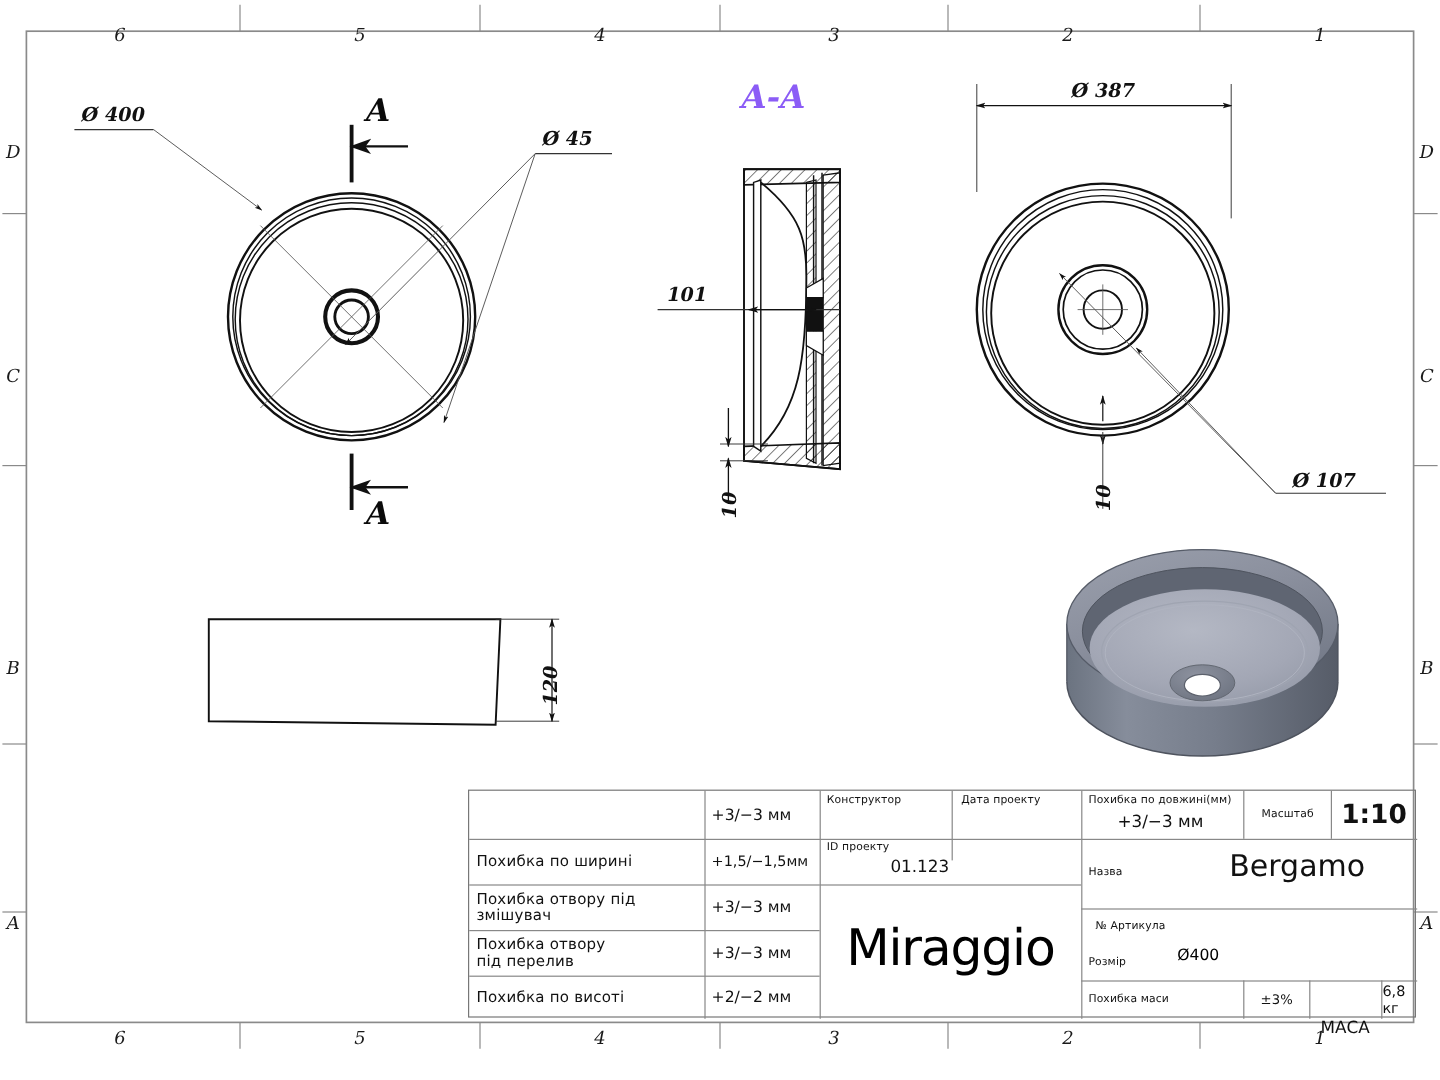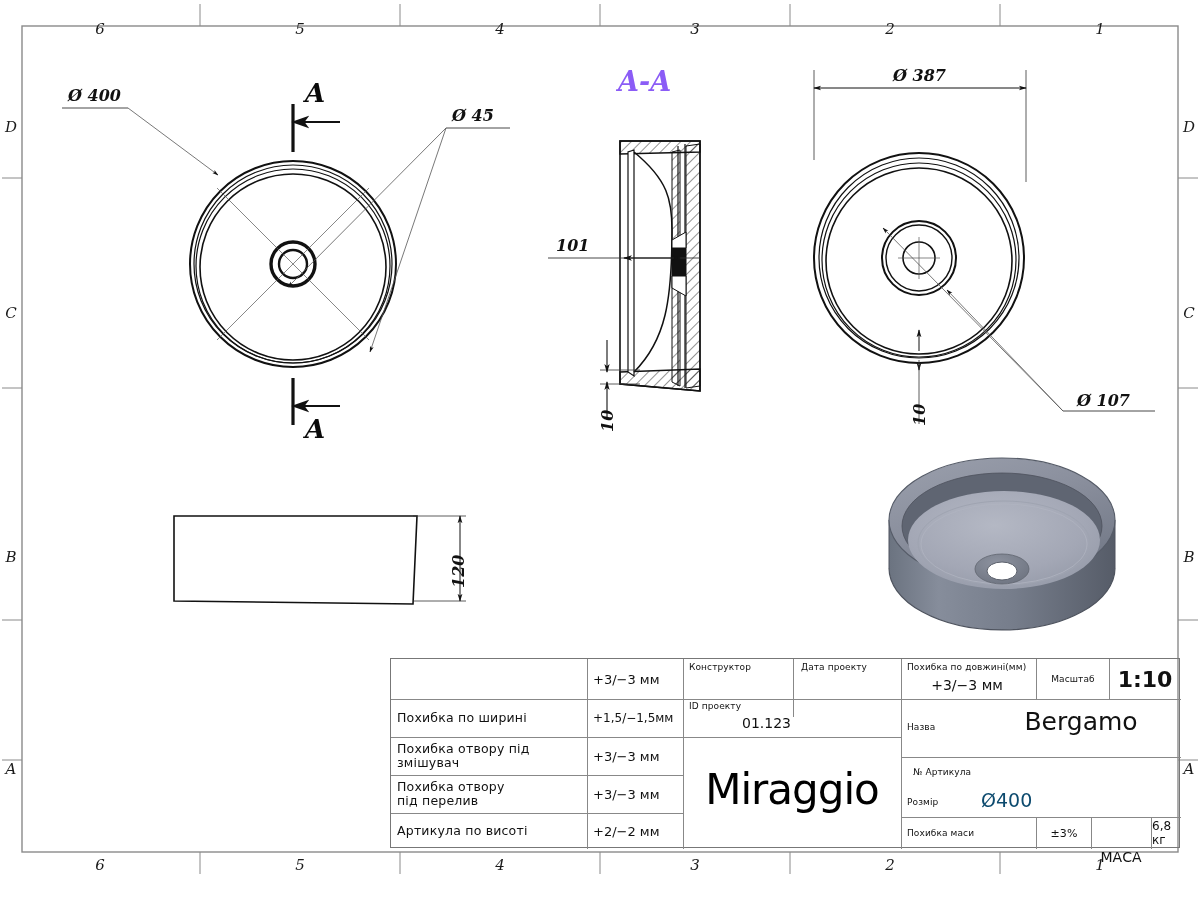--- a/index.html
+++ b/index.html
@@ -415,21 +415,21 @@
     <div class="tb-cell val-md pad-l vcenter" style="left:196px;top:40px;width:96px;height:38px;font-size:12px;">+1,5/−1,5мм</div>
 
     <div class="tb-cell lbl-lg pad-l vcenter" style="left:0;top:78px;width:196px;height:38px;white-space:pre-line;">Похибка отвору під
 змішувач</div>
     <div class="tb-cell val-md pad-l vcenter" style="left:196px;top:78px;width:96px;height:38px;">+3/−3  мм</div>
 
     <div class="tb-cell lbl-lg pad-l vcenter" style="left:0;top:116px;width:196px;height:38px;white-space:pre-line;">Похибка отвору
 під перелив</div>
     <div class="tb-cell val-md pad-l vcenter" style="left:196px;top:116px;width:96px;height:38px;">+3/−3  мм</div>
 
-    <div class="tb-cell lbl-lg pad-l vcenter" style="left:0;top:154px;width:196px;height:36px;">Артикула по висоті</div>
+    <div class="tb-cell lbl-lg pad-l vcenter" style="left:0;top:154px;width:196px;height:36px;">Похибка по висоті</div>
     <div class="tb-cell val-md pad-l vcenter" style="left:196px;top:154px;width:96px;height:36px;">+2/−2  мм</div>
 
     <div class="tb-cell lbl-sm pad-l" style="left:292px;top:3px;width:108px;height:14px;">Конструктор</div>
     <div class="tb-cell val-md pad-l" style="left:292px;top:18px;width:108px;height:20px;"></div>
 
     <div class="tb-cell lbl-sm pad-l" style="left:404px;top:3px;width:104px;height:14px;">Дата проекту</div>
     <div class="tb-cell val-md pad-l" style="left:404px;top:18px;width:104px;height:20px;"></div>
 
     <div class="tb-cell lbl-sm pad-l" style="left:292px;top:42px;width:108px;height:13px;">ID проекту</div>
     <div class="tb-cell val-md" style="left:292px;top:56px;width:108px;height:18px;text-align:right;font-size:14px;">01.123</div>
@@ -442,21 +442,21 @@
     <div class="tb-cell lbl-sm vcenter-c" style="left:646px;top:0;width:72px;height:40px;">Масштаб</div>
     <div class="tb-cell val-lg vcenter-c" style="left:719px;top:0;width:70px;height:40px;font-size:22px;">1:10</div>
 
     <div class="tb-cell lbl-sm pad-l vcenter" style="left:510px;top:42px;width:80px;height:52px;">Назва</div>
     <div class="tb-cell namebig" style="left:590px;top:48px;width:200px;height:36px;text-align:center;">Bergamo</div>
 
     <div class="tb-cell lbl-sm pad-l vcenter" style="left:510px;top:98px;width:90px;height:30px;padding-left:12px;">№ Артикула</div>
     <div class="tb-cell val-md" style="left:600px;top:98px;width:190px;height:30px;"></div>
 
     <div class="tb-cell lbl-sm pad-l vcenter" style="left:510px;top:128px;width:80px;height:30px;">Розмір</div>
-    <div class="tb-cell" style="left:590px;top:130px;width:120px;height:26px;font-size:19px;color:#0c4a6e;">Ø400</div>
+    <div class="tb-cell" style="left:590px;top:130px;width:120px;height:26px;font-size:13px;color:#000000;">Ø400</div>
 
     <div class="tb-cell lbl-sm pad-l vcenter" style="left:510px;top:158px;width:134px;height:32px;">Похибка маси</div>
     <div class="tb-cell lbl-sm vcenter-c" style="left:646px;top:158px;width:54px;height:32px;font-size:11px;">±3%</div>
     <div class="tb-cell vcenter-c" style="left:701px;top:158px;width:58px;height:32px;font-size:14px;margin-top:24px;">МАСА</div>
     <div class="tb-cell vcenter-c" style="left:761px;top:158px;width:28px;height:32px;font-size:12px;">6,8 кг</div>
   </div>
 
 </div>
 
 </body></html>

